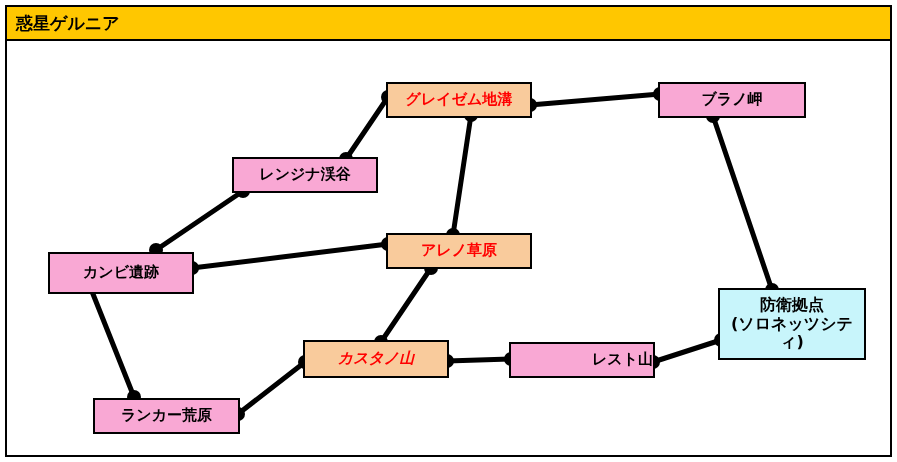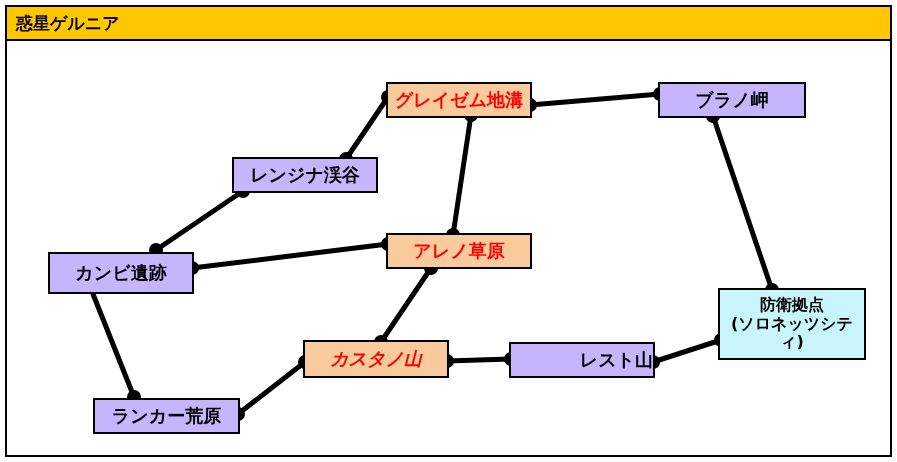--- a/index.html
+++ b/index.html
@@ -81,25 +81,25 @@
   .node {
     position: absolute;
     box-sizing: border-box;
     border: 2px solid #000000;
     display: flex;
     align-items: center;
     justify-content: center;
     text-align: center;
     line-height: 1.15;
     font-weight: bold;
-    font-size: 18px;
+    font-size: 15px;
     white-space: pre-line;
     user-select: none;
   }
-  .node.kind-normal { background: #c4b5fd; color: #000000; }
+  .node.kind-normal { background: #f9a8d4; color: #000000; }
   .node.kind-highlight { background: #F9CB9C; color: #FF0000; }
   .node.kind-base { background: #C8F5FB; color: #000000; font-size: 16px; }
 </style>
 </head>
 <body>
 
 <div id="app">
 
   <div class="frame"></div>
 

